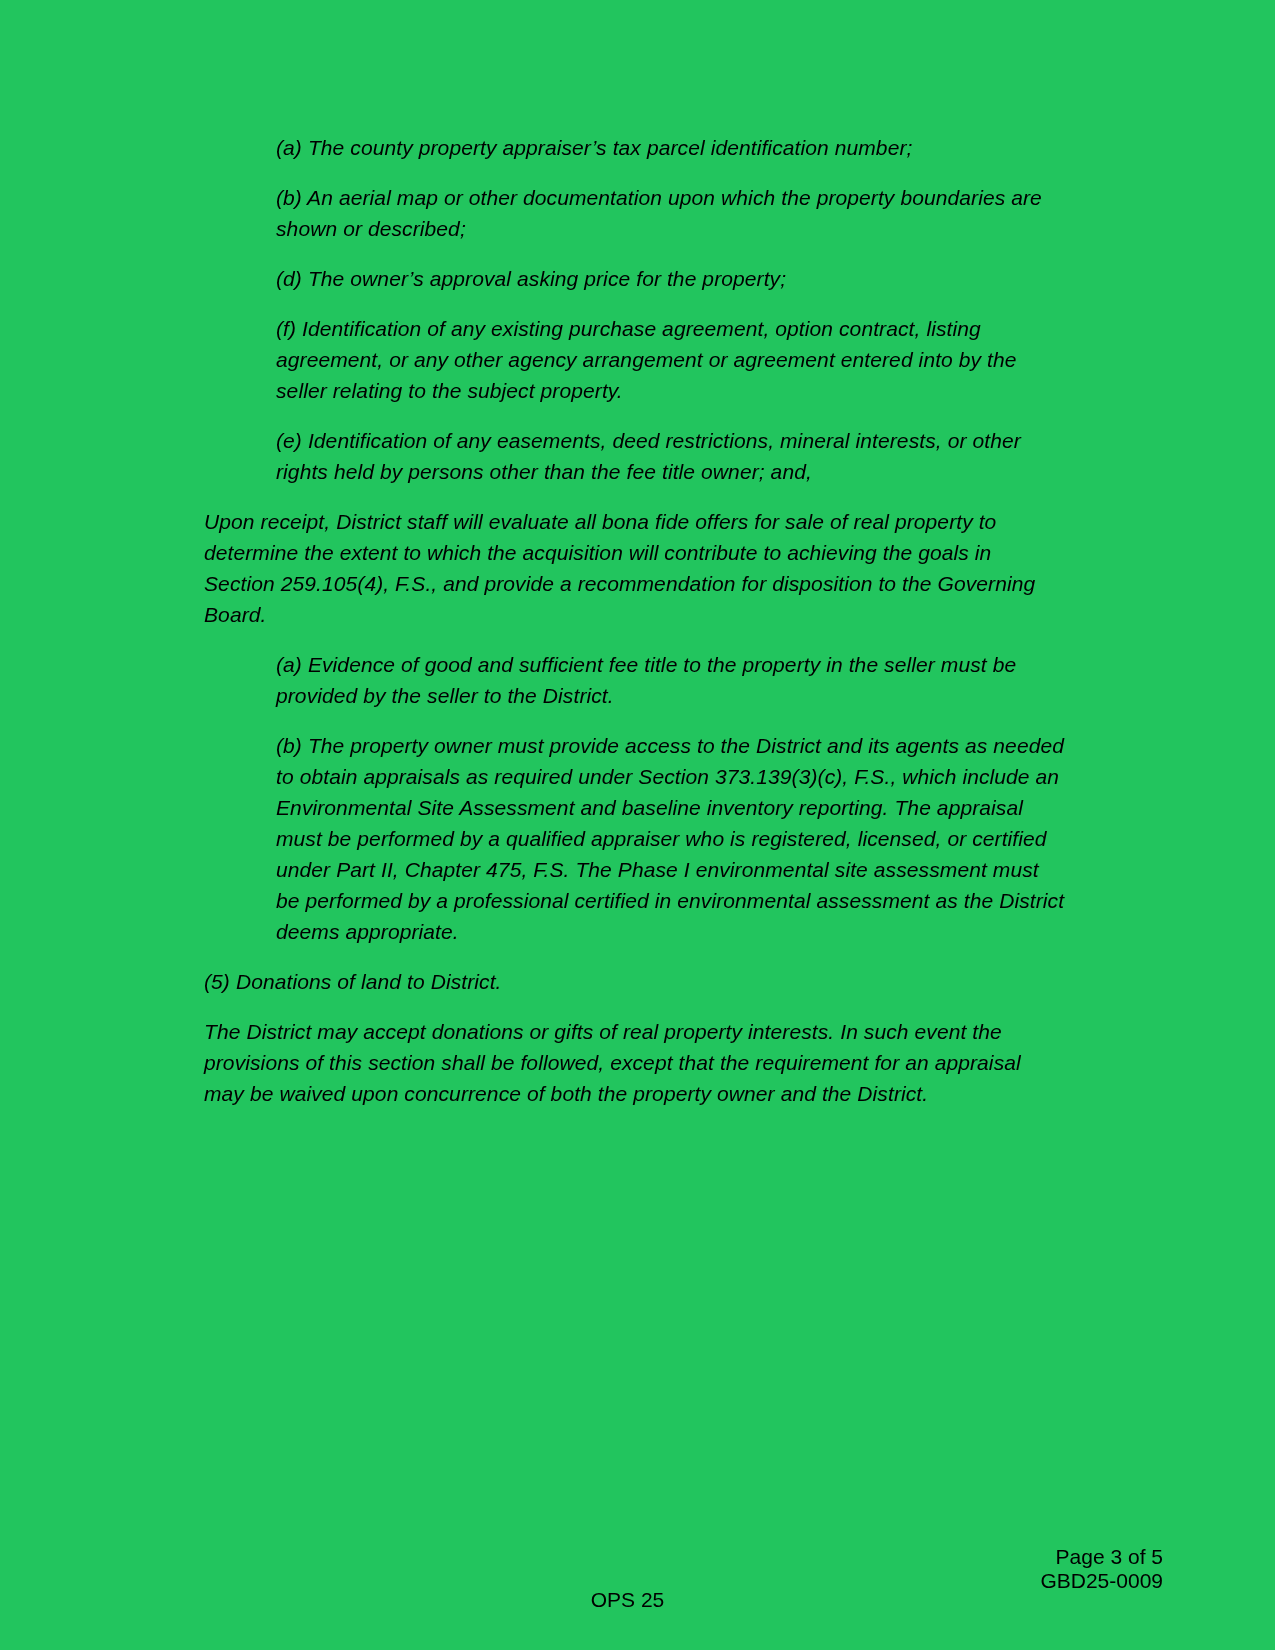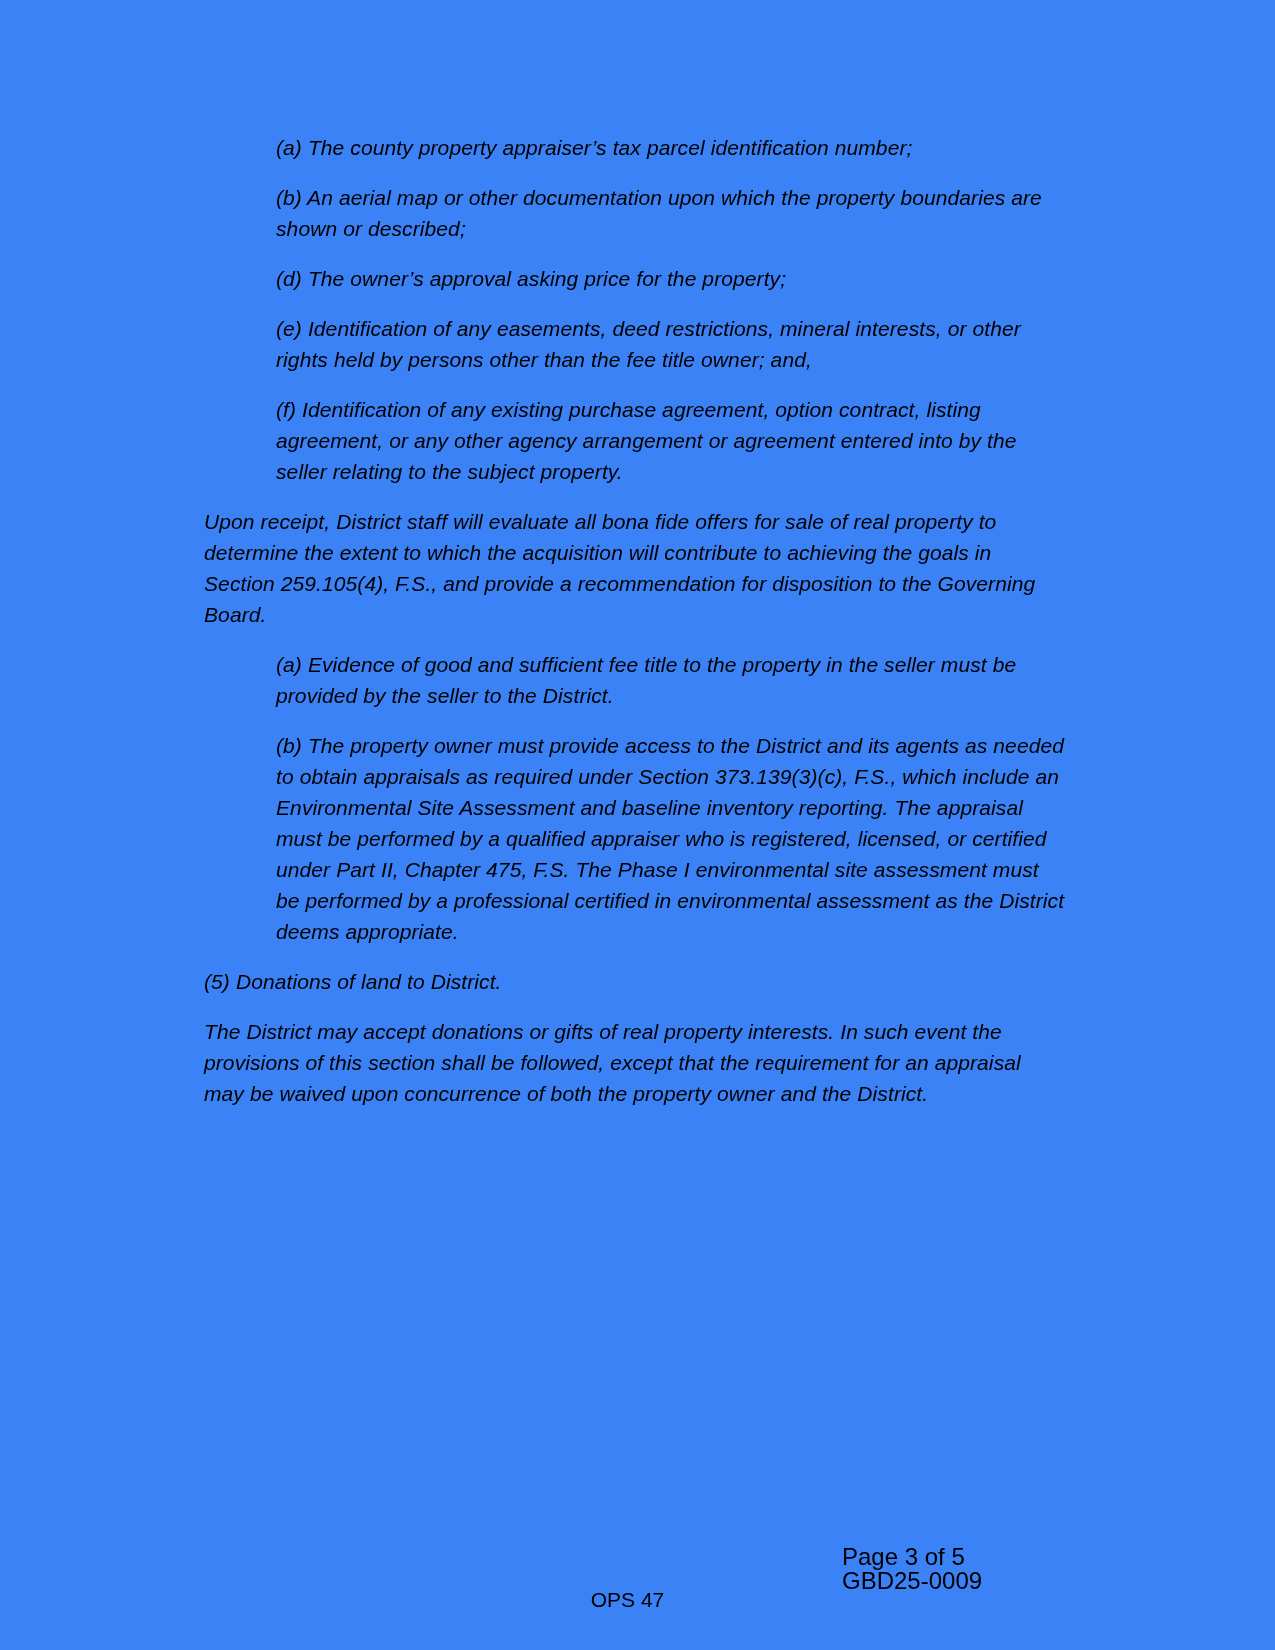--- a/index.html
+++ b/index.html
@@ -4,21 +4,21 @@
 <style>
   html, body {
     margin: 0;
     padding: 0;
     background: #e8e8e8;
   }
   .page {
     position: relative;
     width: 1275px;
     height: 1650px;
-    background: #3b82f6;
+    background: #22c55e;
     overflow: hidden;
     font-family: "Liberation Sans", "DejaVu Sans", sans-serif;
     color: #000000;
   }
   .doc-body {
     position: absolute;
     left: 204px;
     top: 132px;
     width: 900px;
   }
@@ -28,25 +28,25 @@
     font-size: 21px;
     line-height: 31px;
     white-space: pre-line;   
     letter-spacing: 0.1px;
   }
   .para.l1 {
     margin-left: 72px;
   }
   .footer-right {
     position: absolute;
-    left: 842px;
+    left: 903px;
     top: 1545px;
     width: 260px;
-    text-align: left;
-    font-size: 24px;
+    text-align: right;
+    font-size: 21px;
     line-height: 24px;
     font-style: normal;
   }
   .footer-center {
     position: absolute;
     left: 560px;
     top: 1588px;
     width: 135px;
     text-align: center;
     font-size: 21px;
@@ -57,25 +57,25 @@
 </head>
 <body>
 
 <div class="page">
 
   <main class="doc-body" id="paragraphs">
       <p class="para l1">(a) The county property appraiser’s tax parcel identification number;</p>
       <p class="para l1">(b) An aerial map or other documentation upon which the property boundaries are
 shown or described;</p>
       <p class="para l1">(d) The owner’s approval asking price for the property;</p>
-      <p class="para l1">(e) Identification of any easements, deed restrictions, mineral interests, or other
-rights held by persons other than the fee title owner; and,</p>
       <p class="para l1">(f) Identification of any existing purchase agreement, option contract, listing
 agreement, or any other agency arrangement or agreement entered into by the
 seller relating to the subject property.</p>
+      <p class="para l1">(e) Identification of any easements, deed restrictions, mineral interests, or other
+rights held by persons other than the fee title owner; and,</p>
       <p class="para l0">Upon receipt, District staff will evaluate all bona fide offers for sale of real property to
 determine the extent to which the acquisition will contribute to achieving the goals in
 Section 259.105(4), F.S., and provide a recommendation for disposition to the Governing
 Board.</p>
       <p class="para l1">(a) Evidence of good and sufficient fee title to the property in the seller must be
 provided by the seller to the District.</p>
       <p class="para l1">(b) The property owner must provide access to the District and its agents as needed
 to obtain appraisals as required under Section 373.139(3)(c), F.S., which include an
 Environmental Site Assessment and baseline inventory reporting. The appraisal
 must be performed by a qualified appraiser who is registered, licensed, or certified
@@ -86,15 +86,15 @@
       <p class="para l0">The District may accept donations or gifts of real property interests. In such event the
 provisions of this section shall be followed, except that the requirement for an appraisal
 may be waived upon concurrence of both the property owner and the District.</p>
     </main>
 
   <div class="footer-right">
     <div>Page 3 of 5</div>
     <div>GBD25-0009</div>
   </div>
 
-  <div class="footer-center">OPS 47</div>
+  <div class="footer-center">OPS 25</div>
 
 </div>
 
 </body></html>

